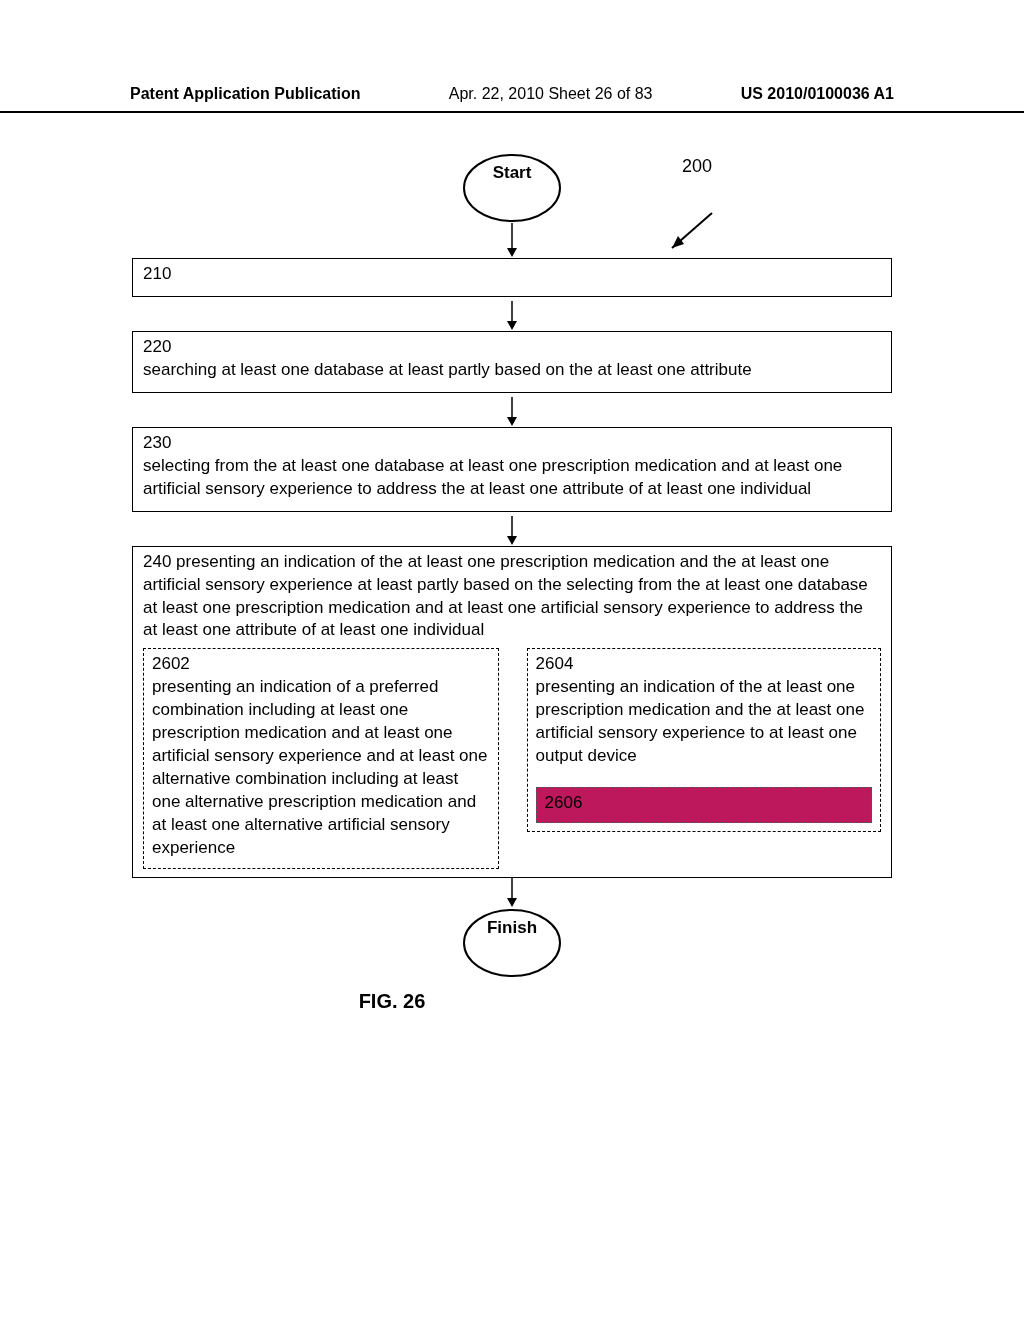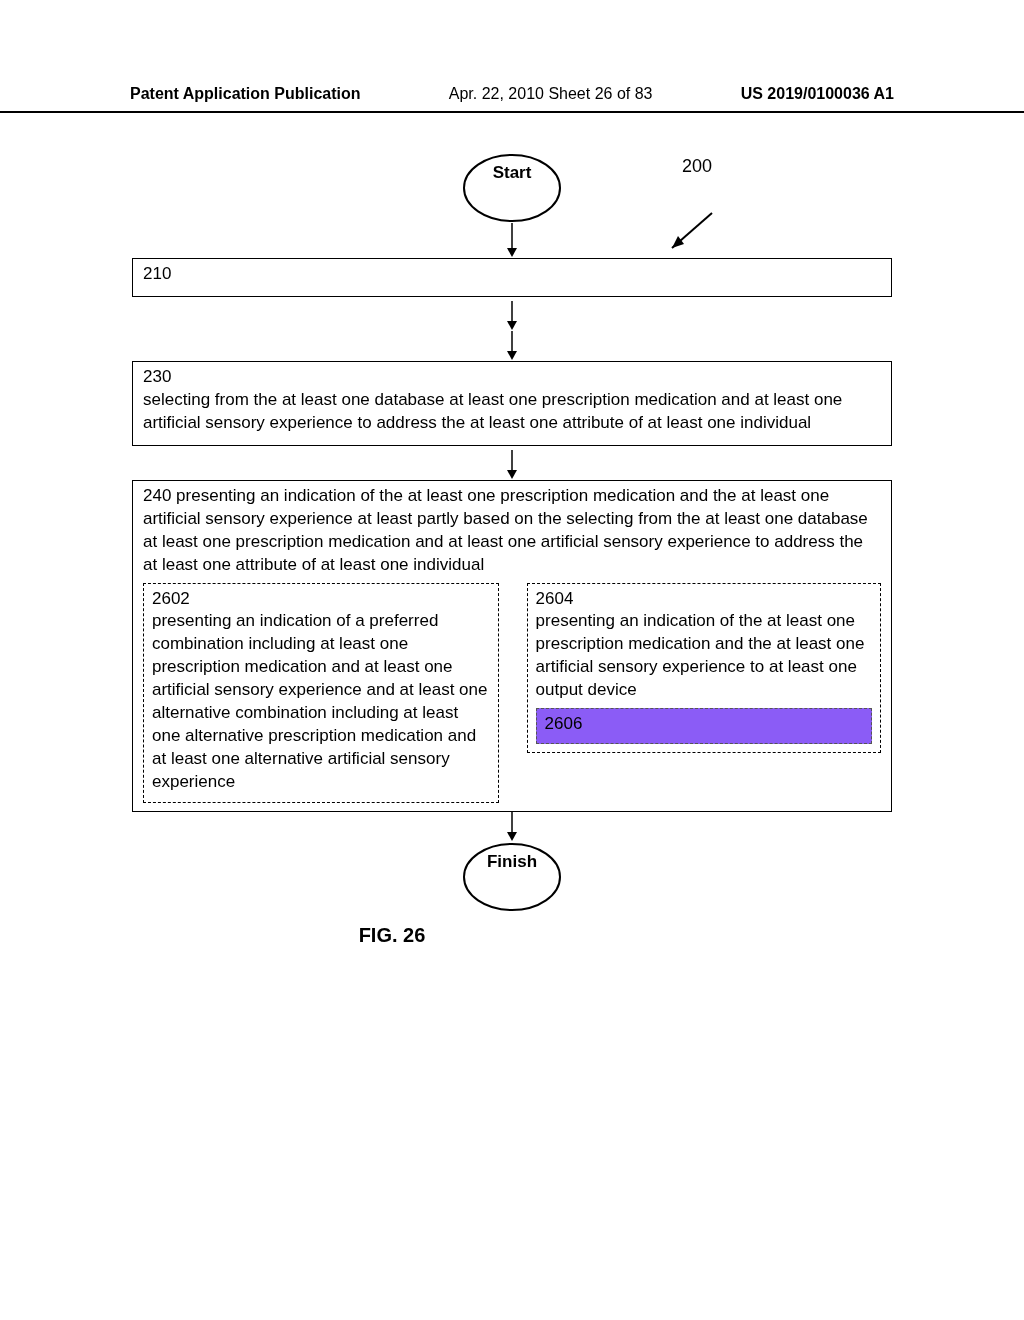--- a/index.html
+++ b/index.html
@@ -114,38 +114,38 @@
       display: flex;
       flex-direction: column;
       gap: 8px;
       flex: 1.05;
     }
     .inner-box {
       border: 1.5px dashed #555;
       padding: 4px 8px 8px 8px;
       font-size: 17px;
       line-height: 1.3;
-      margin-top: 6px;
-      background: #8b5cf6;
+      margin-top: 19px;
+      background: #be185d;
     }
     .fig-label {
       text-align: center;
       font-weight: bold;
       font-size: 20px;
       margin-top: 12px;
       margin-left: -240px;
     }
   </style>
 </head>
 <body>
 
 <div class="page-header">
   <span class="left">Patent Application Publication</span>
   <span class="mid">Apr. 22, 2010  Sheet 26 of 83</span>
-  <span class="right">US 2019/0100036 A1</span>
+  <span class="right">US 2010/0100036 A1</span>
 </div>
 
 <div class="diagram">
 
   <div class="ref-200">200</div>
   <svg class="arrow-200" width="60" height="50">
     <line x1="50" y1="5" x2="10" y2="40" stroke="#000" stroke-width="2"></line>
     <polygon points="10,40 22,36 16,28" fill="#000"></polygon>
   </svg>
 
@@ -163,20 +163,24 @@
 
   <div class="step-box">
     <span class="num">210</span>
   </div>
 
   <svg class="connector" width="20" height="30">
     <line x1="10" y1="0" x2="10" y2="23" stroke="#000" stroke-width="1.5"></line>
     <polygon points="10,29 5,20 15,20" fill="#000"></polygon>
   </svg>
 
+  <div class="step-box">
+    <span class="num">220</span>
+    <span class="text">searching at least one database at least partly based on the at least one attribute</span>
+  </div>
 
   <svg class="connector" width="20" height="30">
     <line x1="10" y1="0" x2="10" y2="23" stroke="#000" stroke-width="1.5"></line>
     <polygon points="10,29 5,20 15,20" fill="#000"></polygon>
   </svg>
 
   <div class="step-box">
     <span class="num">230</span>
     <span class="text">selecting from the at least one database at least one prescription medication and at least one artificial sensory experience to address the at least one attribute of at least one individual</span>
   </div>

